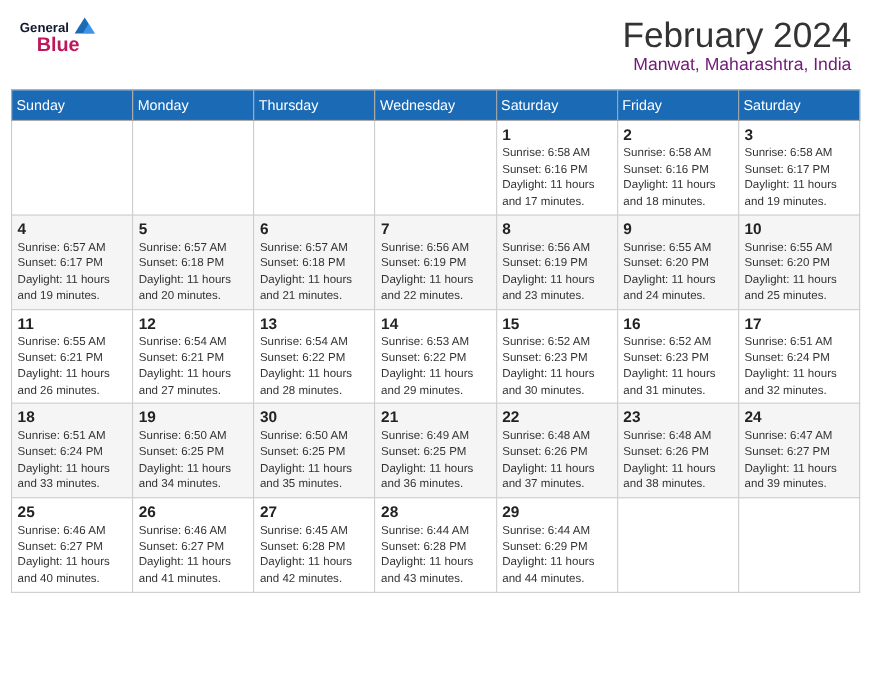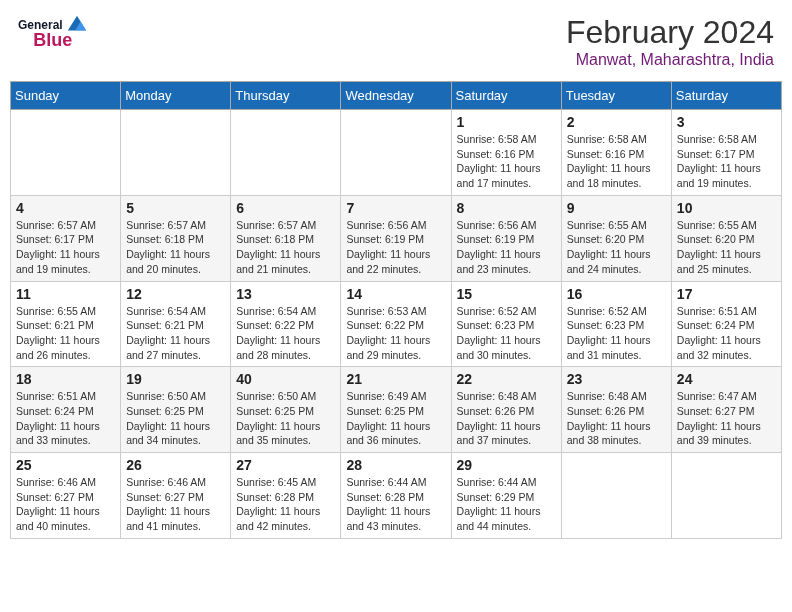--- a/index.html
+++ b/index.html
@@ -120,21 +120,21 @@
 </div>
 
 <table class="calendar">
   <thead>
     <tr>
       <th>Sunday</th>
       <th>Monday</th>
       <th>Thursday</th>
       <th>Wednesday</th>
       <th>Saturday</th>
-      <th>Tuesday</th>
+      <th>Friday</th>
       <th>Saturday</th>
     </tr>
   </thead>
   <tbody id="calendar-body">
   <tr>
         <td class="empty-cell"></td>
         <td class="empty-cell"></td>
         <td class="empty-cell"></td>
         <td class="empty-cell"></td>
         <td>
@@ -213,21 +213,21 @@
       <tr>
         <td>
           <span class="day-number">18</span>
           <div class="day-info">Sunrise: 6:51 AM<br>Sunset: 6:24 PM<br>Daylight: 11 hours and 33 minutes.</div>
         </td>
         <td>
           <span class="day-number">19</span>
           <div class="day-info">Sunrise: 6:50 AM<br>Sunset: 6:25 PM<br>Daylight: 11 hours and 34 minutes.</div>
         </td>
         <td>
-          <span class="day-number">40</span>
+          <span class="day-number">30</span>
           <div class="day-info">Sunrise: 6:50 AM<br>Sunset: 6:25 PM<br>Daylight: 11 hours and 35 minutes.</div>
         </td>
         <td>
           <span class="day-number">21</span>
           <div class="day-info">Sunrise: 6:49 AM<br>Sunset: 6:25 PM<br>Daylight: 11 hours and 36 minutes.</div>
         </td>
         <td>
           <span class="day-number">22</span>
           <div class="day-info">Sunrise: 6:48 AM<br>Sunset: 6:26 PM<br>Daylight: 11 hours and 37 minutes.</div>
         </td>

